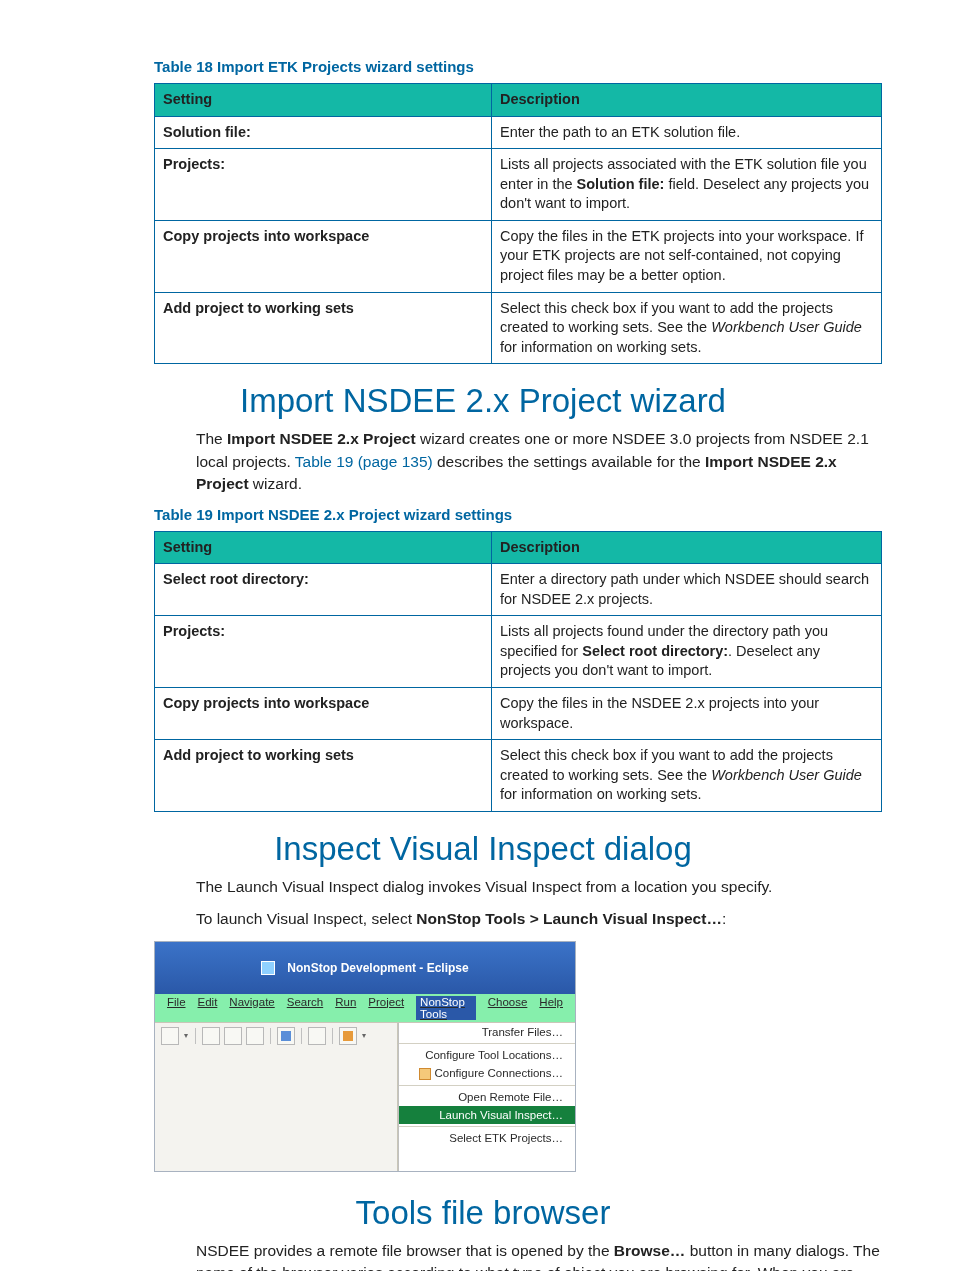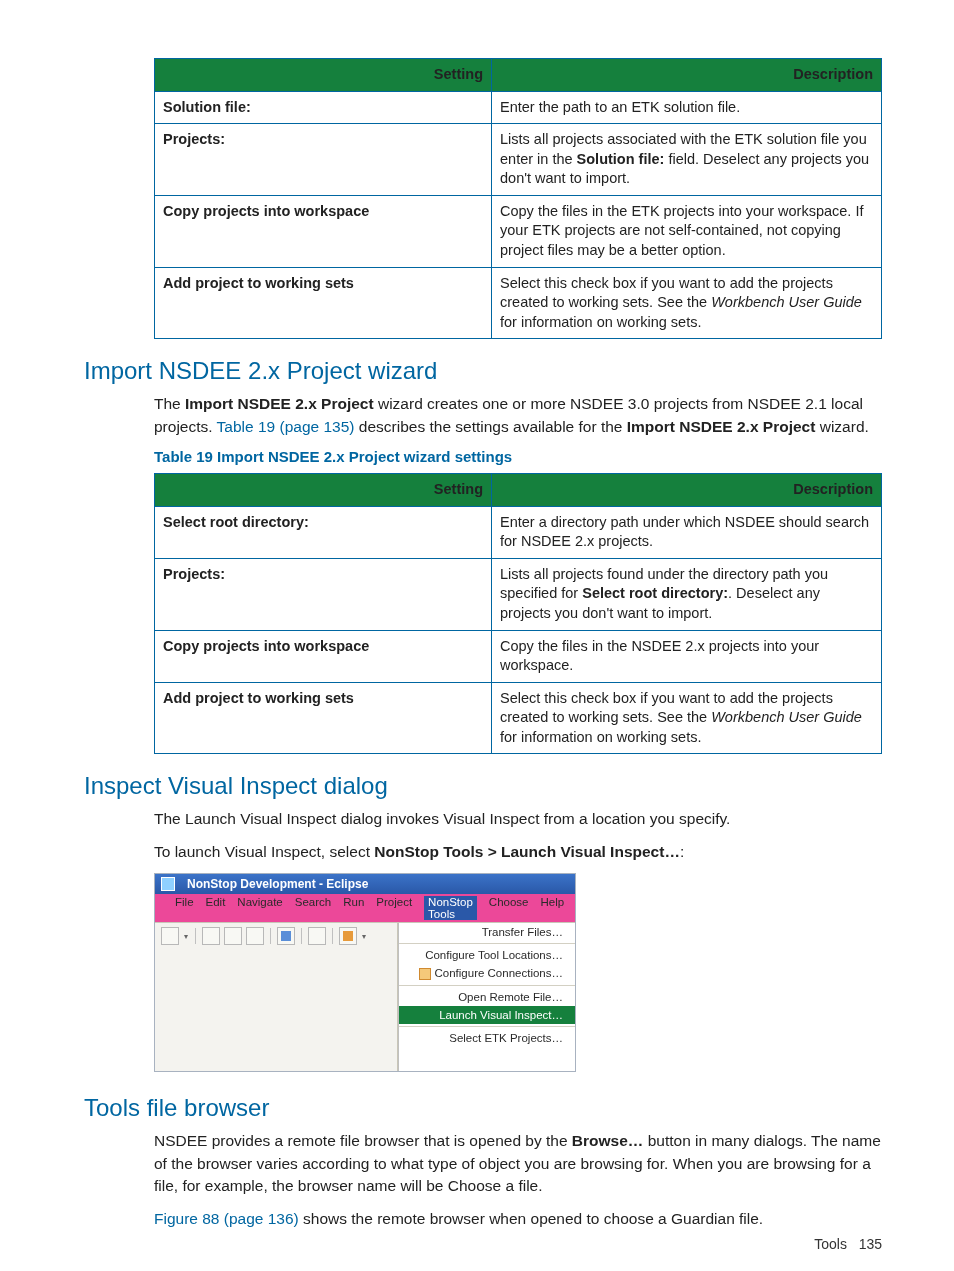--- a/index.html
+++ b/index.html
@@ -32,35 +32,35 @@
   table.info th, table.info td {
     border: 1px solid #0066a1;
     padding: 6px 8px 6px 8px;
     vertical-align: top;
     text-align: left;
     font-size: 14.5px;
     line-height: 1.35;
   }
   table.info th {
     font-weight: bold;
-    background: #15803d;
-    text-align: right;
+    background: #14b8a6;
   }
   table.info .col1 {
     width: 320px;
     font-weight: bold;
   }
   h2.section {
     font-weight: normal;
     color: #0066a1;
-    font-size: 24px;
+    font-size: 33px;
     margin: 18px 0 8px 0;
+    text-align: center;
   }
   .body-para {
-    margin: 0 0 10px 70px;
+    margin: 0 0 10px 112px;
     font-size: 15.5px;
     line-height: 1.45;
   }
   .link-text {
     color: #0066a1;
   }
   .bold { font-weight: bold; }
   .italic { font-style: italic; margin-top: 12px; }
   .footer {
     position: absolute;
@@ -77,36 +77,38 @@
     font-family: Tahoma, Arial, sans-serif;
     font-size: 11.5px;
     color: #2a2a2a;
     background: #f4f3ef;
   }
   .eclipse .titlebar {
     background: linear-gradient(#3b73c8, #2a58a8);
     color: #fff;
     font-weight: bold;
     font-size: 12px;
-    padding: 3px 6px;
+    padding: 19px 6px;
     display: flex;
     align-items: center;
     gap: 12px;
+    justify-content: center;
   }
   .eclipse .titlebar .icon-sq {
     width: 12px; height: 12px;
     background: #8fd0ff;
     border: 1px solid #fff;
   }
   .eclipse .menubar {
-    background: #ec4899;
-    padding: 2px 20px;
+    background: #86efac;
+    padding: 2px 12px;
     display: flex;
     gap: 12px;
     border-bottom: 1px solid #c9c6b8;
+    text-decoration: underline;
   }
   .eclipse .menubar .sel {
     background: #2a58a8;
     color: #fff;
     padding: 0 4px;
   }
   .eclipse .body {
     display: flex;
   }
   .eclipse .toolbar-area {
@@ -171,20 +173,21 @@
   .eclipse .dd-item.sel {
     background: #15803d;
     color: #fff;
   }
 </style>
 </head>
 <body>
 
 <div class="page">
 
+  <div class="table-caption">Table 18 Import ETK Projects wizard settings</div>
   <table class="info">
     <tbody>
         <tr>
       <th class="col1">Setting</th>
       <th>Description</th>
     </tr>
     <tr>
       <td class="col1">Solution file:</td>
       <td>Enter the path to an ETK solution file.</td>
     </tr>

